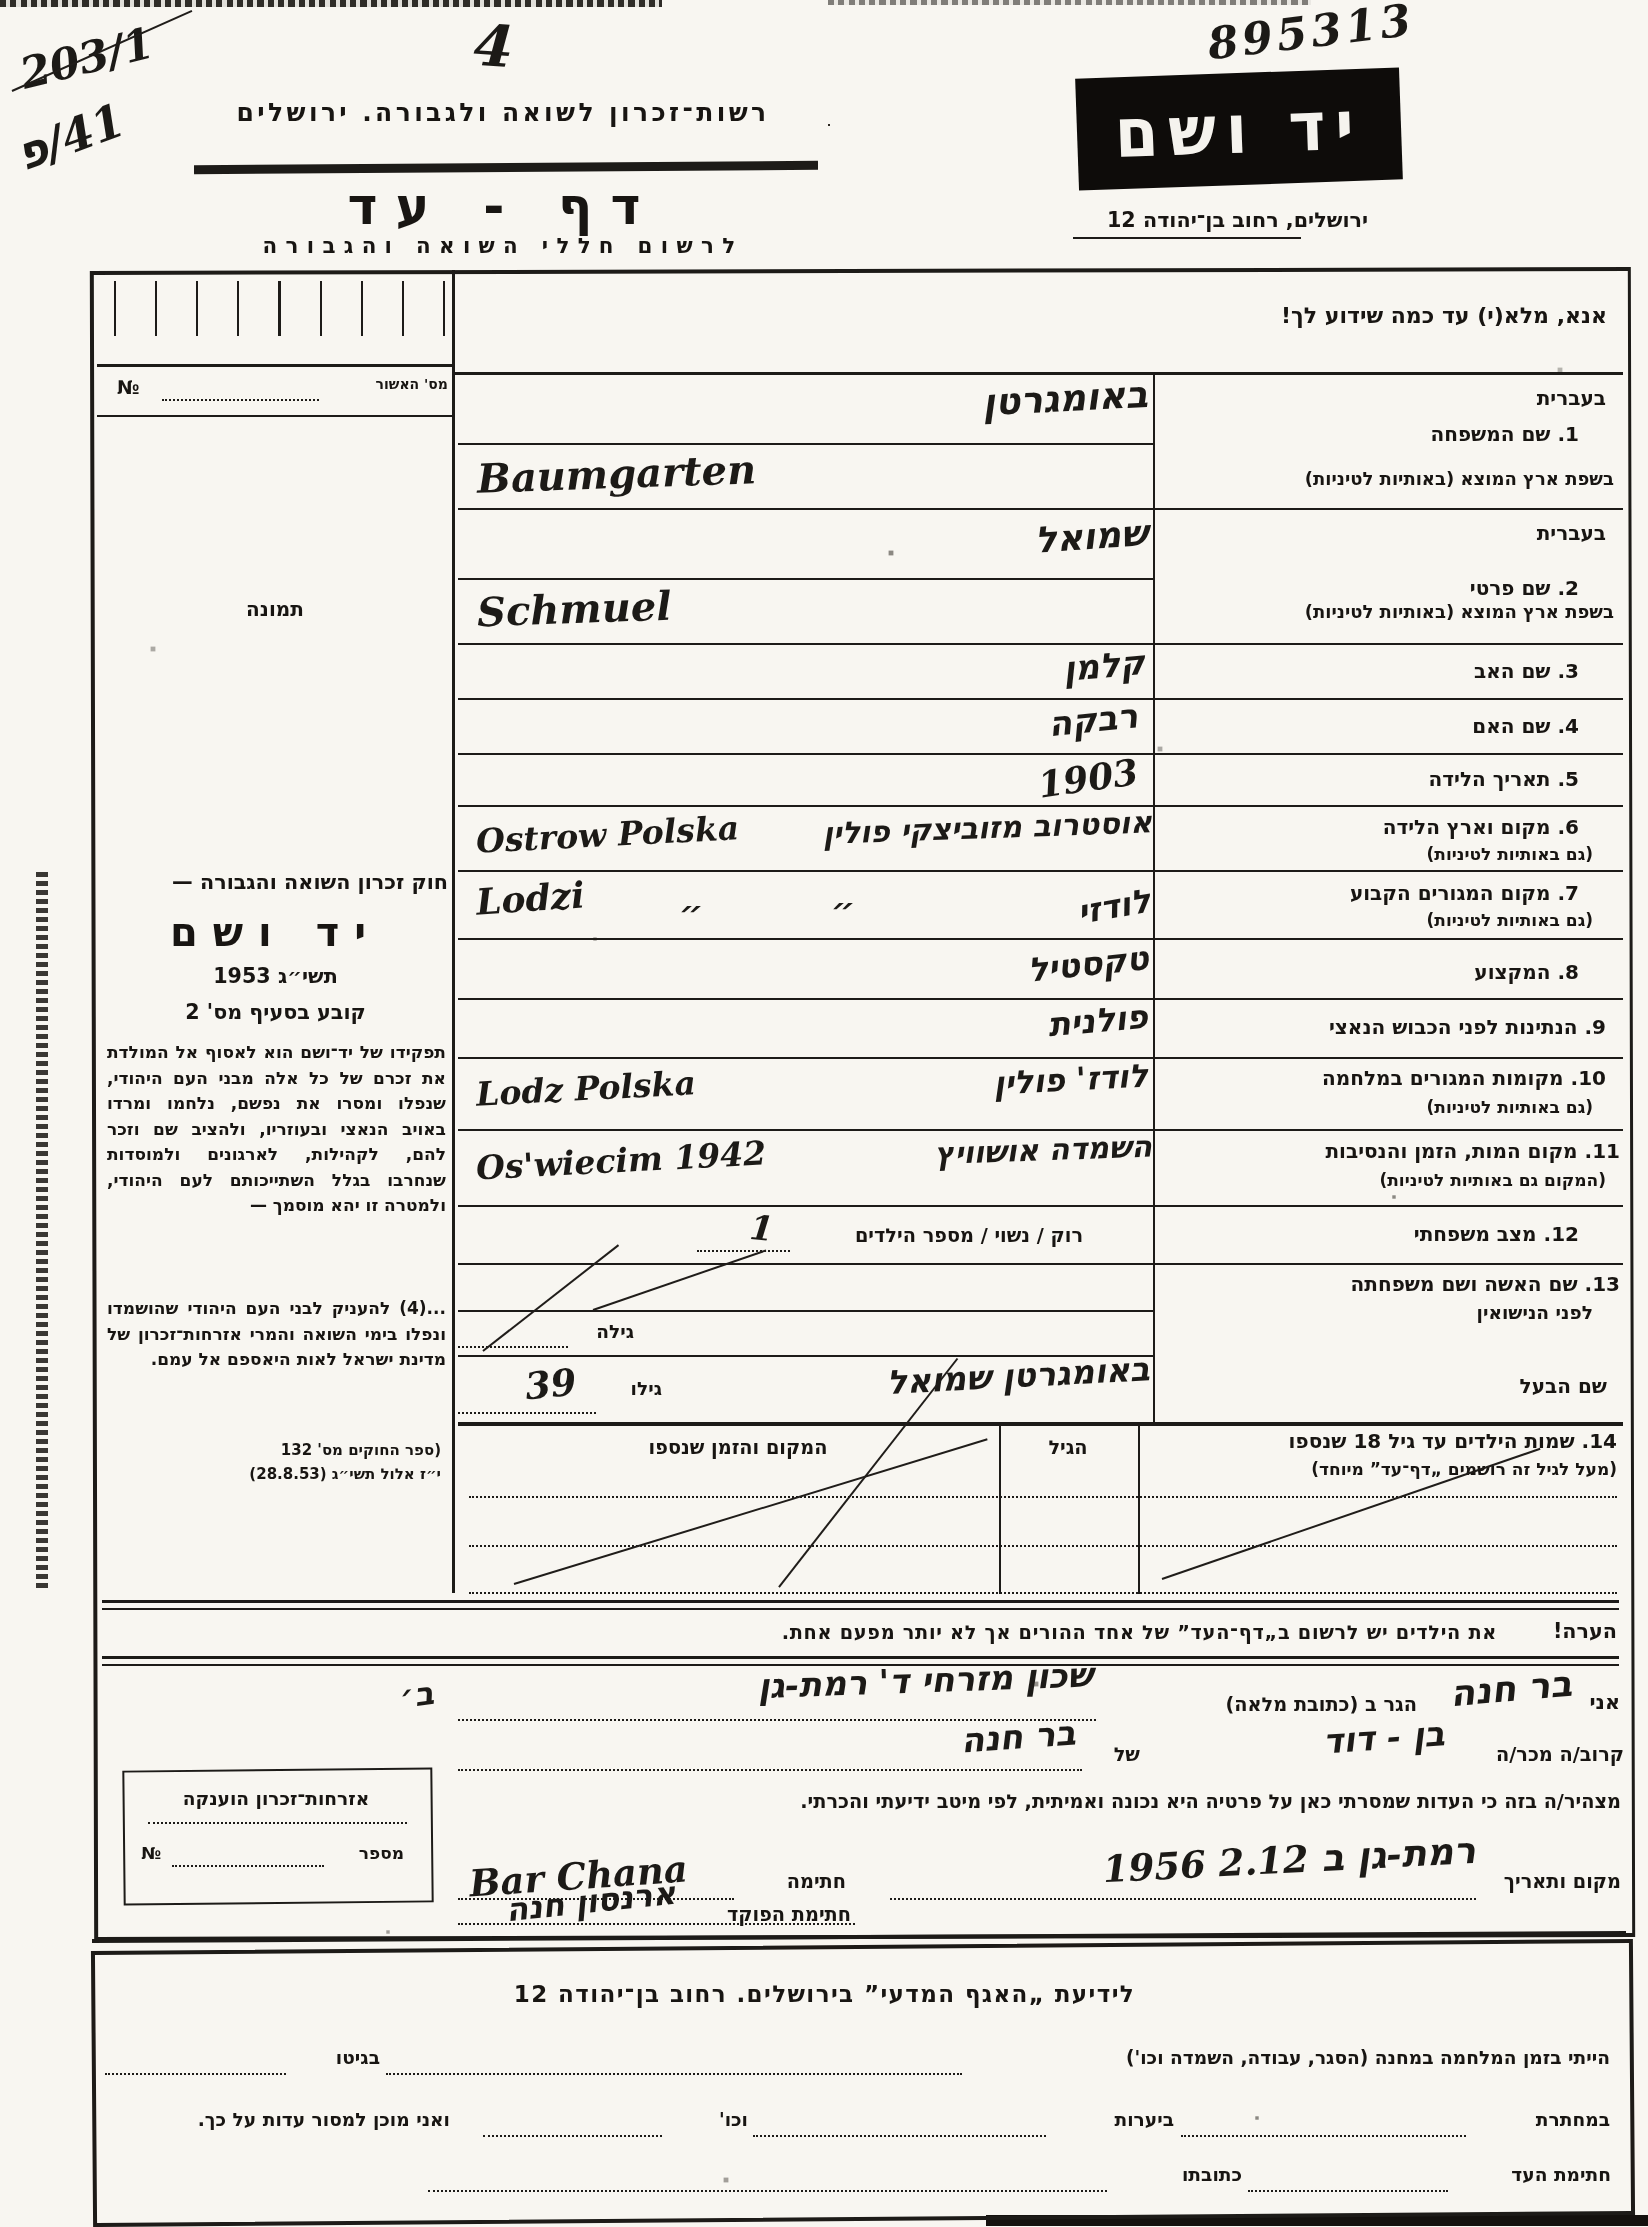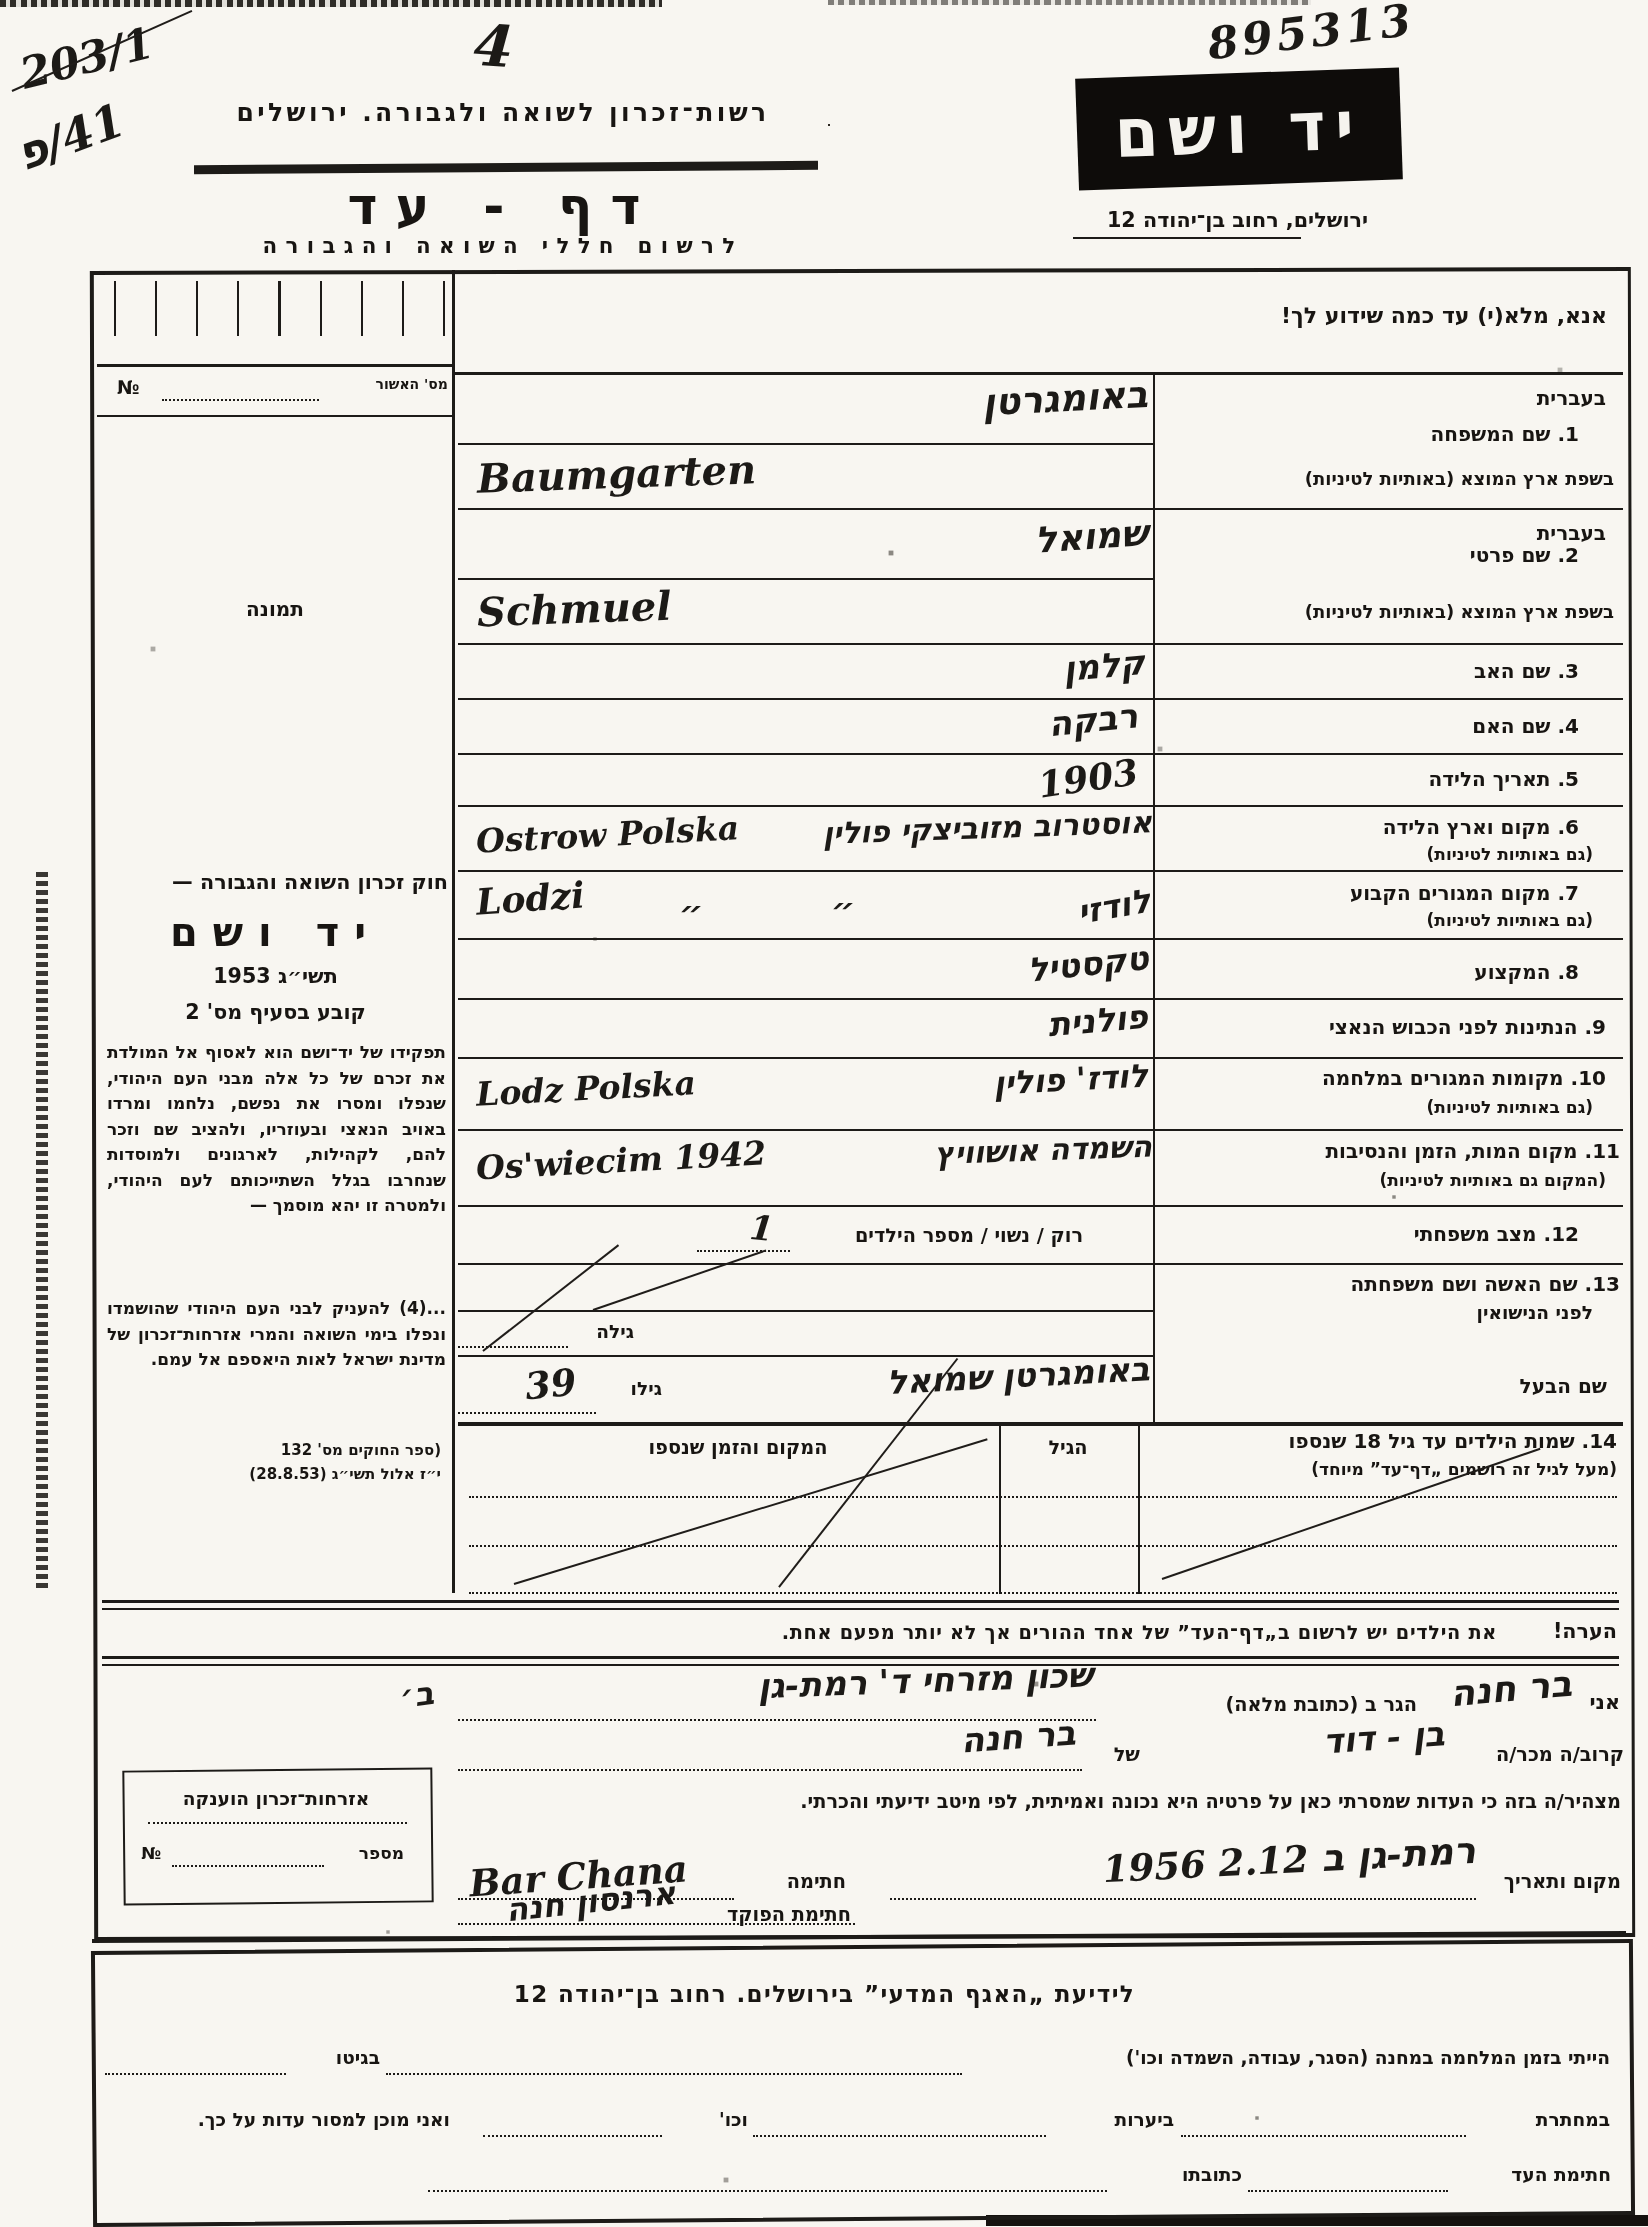--- a/index.html
+++ b/index.html
@@ -84,21 +84,21 @@
 
   <div class="abs p rtl right" style="left:1165px;top:386px;width:441px;font-size:20px;">בעברית</div>
   <div class="abs p rtl right" style="left:1165px;top:422px;width:414px;font-size:20px;">1. שם המשפחה</div>
   <div class="abs p rtl right" style="left:1159px;top:468px;width:455px;font-size:18px;">בשפת ארץ המוצא (באותיות לטיניות)</div>
   <div class="abs hw rtl" style="left:910px;top:378px;width:238px;font-size:37px;transform:rotate(-3deg);">באומגרטן</div>
   <div class="abs rule" style="left:458px;top:443px;width:695px;"></div>
   <div class="abs hw" style="left:477px;top:450px;font-size:40px;transform:rotate(-2deg);">Baumgarten</div>
   <div class="abs rule" style="left:458px;top:508px;width:1165px;"></div>
 
   <div class="abs p rtl right" style="left:1165px;top:521px;width:441px;font-size:20px;">בעברית</div>
-  <div class="abs p rtl right" style="left:1165px;top:543px;width:414px;font-size:20px;">2. שם פרטי</div>
+  <div class="abs p rtl right" style="left:1165px;top:576px;width:414px;font-size:20px;">2. שם פרטי</div>
   <div class="abs p rtl right" style="left:1159px;top:601px;width:455px;font-size:18px;">בשפת ארץ המוצא (באותיות לטיניות)</div>
   <div class="abs hw rtl" style="left:1003px;top:516px;width:145px;font-size:36px;transform:rotate(-4deg);">שמואל</div>
   <div class="abs rule" style="left:458px;top:578px;width:695px;"></div>
   <div class="abs hw" style="left:477px;top:585px;font-size:40px;transform:rotate(-2deg);">Schmuel</div>
   <div class="abs rule" style="left:458px;top:643px;width:1165px;"></div>
 
   <div class="abs p rtl right" style="left:1165px;top:659px;width:414px;font-size:20px;">3. שם האב</div>
   <div class="abs hw rtl" style="left:1007px;top:648px;width:138px;font-size:34px;transform:rotate(-5deg);">קלמן</div>
   <div class="abs rule" style="left:458px;top:698px;width:1165px;"></div>
 

